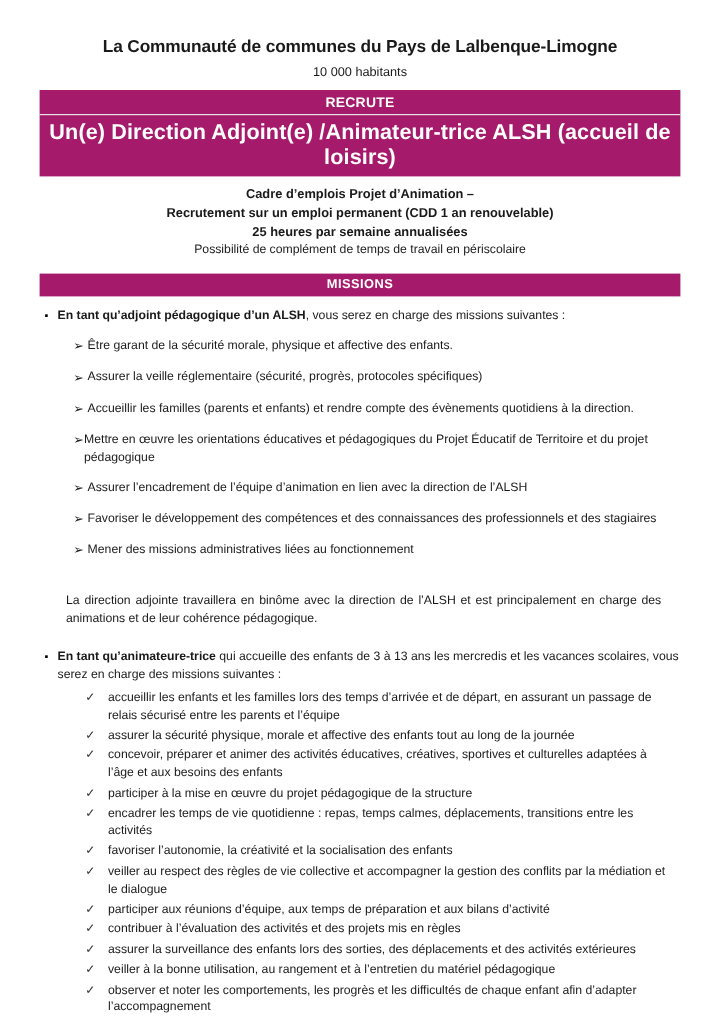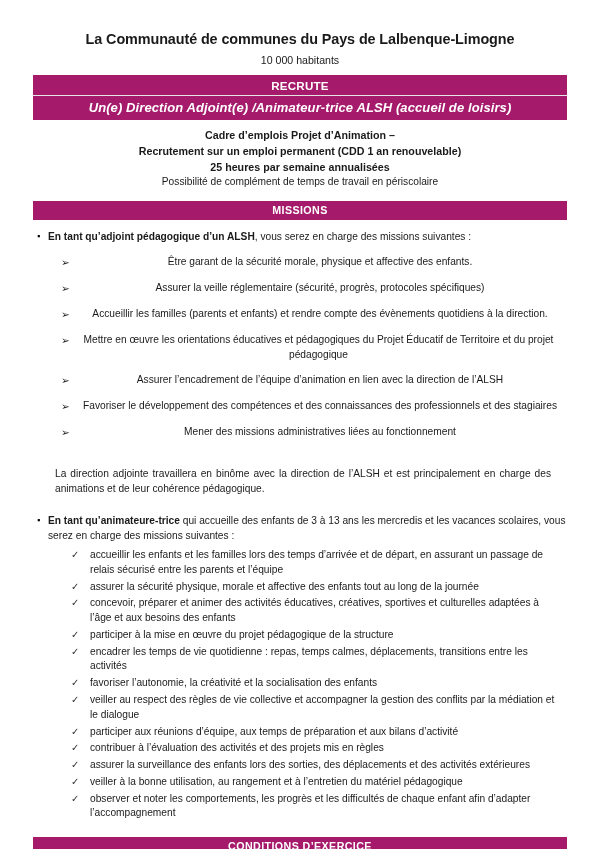--- a/index.html
+++ b/index.html
@@ -50,24 +50,23 @@
     margin-top: 8px;
     padding: 0;
   }
   .banner-recrute .line1 {
     font-size: 11.6px;
     padding: 4px 0 3px 0;
     border-bottom: 1px solid #e5e5e5;
     letter-spacing: 0.2px;
   }
   .banner-recrute .line2 {
-    font-size: 13px;
+    font-size: 18px;
     padding: 4px 0 5px 0;
     letter-spacing: 0.1px;
-    font-style: italic;
   }
   .banner-section {
     font-size: 10.7px;
     padding: 3px 0 4px 0;
     margin-top: 11px;
     letter-spacing: 0.4px;
   }
 
   
   .center-block {
@@ -123,21 +122,20 @@
   .arrow-list li .mk {
     flex: 0 0 auto;
     width: 12px;
     color: #222;
     font-size: 10.5px;
     line-height: 1.42;
   }
   .arrow-list li .tx {
     flex: 1 1 auto;
     line-height: 1.42;
-    text-align: center;
   }
   .arrow-list li.tight { padding-left: 28px; }
   .arrow-list li.tight .mk { width: 9px; }
 
   .para-justify {
     text-align: justify;
     margin-top: 26px;
     padding-left: 22px;
     padding-right: 16px;
     line-height: 1.5;

